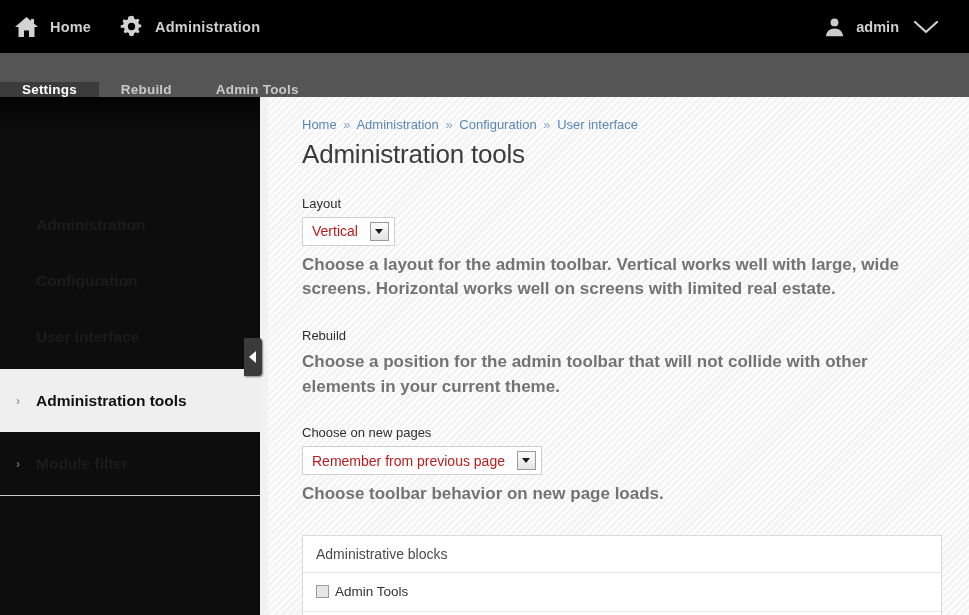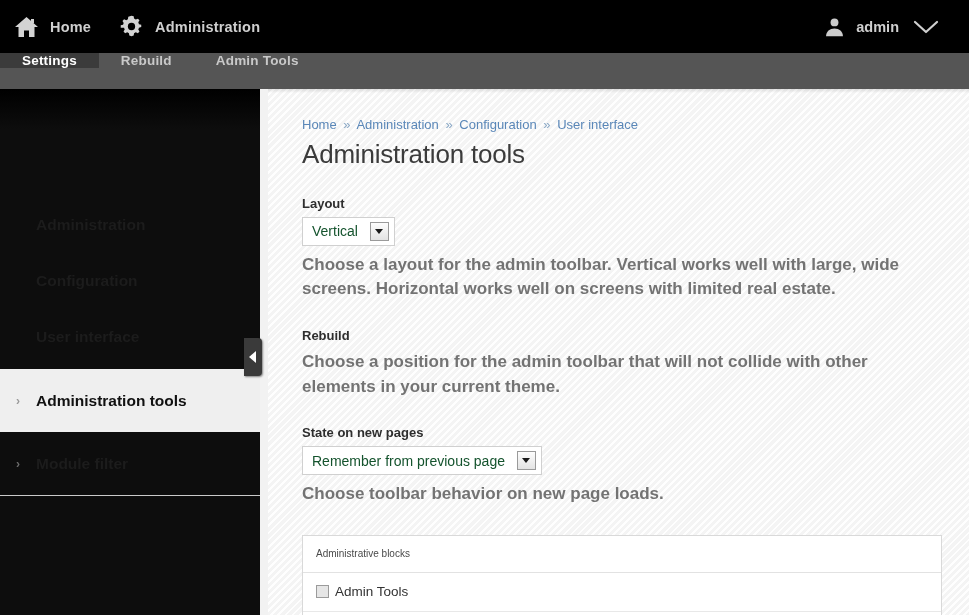--- a/index.html
+++ b/index.html
@@ -52,23 +52,23 @@
   #tb-user .tb-ico { margin-right: 10px; }
   #tb-caret {
     display: flex; align-items: center; justify-content: center;
     width: 34px; height: 53px;
     cursor: pointer;
   }
 
   
   #tabbar {
     position: absolute; left: 0; top: 53px;
-    width: 969px; height: 36px;
+    width: 969px; height: 44px;
     background: #555555;
-    display: flex; align-items: flex-start;
+    display: flex; align-items: flex-end;
     z-index: 40;
   }
   .tab {
     display: flex; align-items: center;
     padding: 0 22px;
     font-size: 13.5px;
     font-weight: bold;
     color: #c9c9c9;
     text-decoration: none;
     letter-spacing: .2px;
@@ -180,36 +180,36 @@
     margin: 6px 0 0 0;
     font-size: 26px;
     font-weight: normal;
     color: #3b3b3b;
     letter-spacing: -.2px;
   }
 
   .field { margin-top: 26px; }
   .field-label {
     font-size: 13px;
-    font-weight: bold;
+    font-weight: normal;
     color: #2e2e2e;
     margin-bottom: 6px;
   }
   .sel {
     display: inline-flex;
     align-items: center;
     background: #ffffff;
     border: 1px solid #d0d0d0;
     height: 29px;
     padding: 0 5px 0 9px;
     cursor: pointer;
   }
   .sel .sel-val {
     font-size: 14px;
-    color: #14532d;
+    color: #b91c1c;
     padding-right: 12px;
     white-space: nowrap;
   }
   .sel .sel-btn {
     width: 19px; height: 19px;
     border: 1px solid #9a9a9a;
     background: linear-gradient(to bottom, #fdfdfd 0%, #e3e3e3 100%);
     display: flex; align-items: center; justify-content: center;
     flex: 0 0 auto;
   }
@@ -233,21 +233,21 @@
   #blocks-table {
     margin-top: 28px;
     width: 640px;
     background: #ffffff;
     border: 1px solid #d9d9d9;
   }
   .bt-head {
     height: 37px;
     display: flex; align-items: center;
     padding-left: 13px;
-    font-size: 10px;
+    font-size: 14px;
     color: #4a4a4a;
     border-bottom: 1px solid #e2e2e2;
   }
   .bt-row {
     height: 39px;
     display: flex; align-items: center;
     padding-left: 13px;
     font-size: 13.5px;
     color: #333;
     border-bottom: 1px solid #e8e8e8;
@@ -383,21 +383,21 @@
     </div>
     <div class="desc">Choose a layout for the admin toolbar. Vertical works well with large, wide screens. Horizontal works well on screens with limited real estate.</div>
   </div>
 
   <div class="field">
     <div class="field-label">Rebuild</div>
     <div class="desc">Choose a position for the admin toolbar that will not collide with other elements in your current theme.</div>
   </div>
 
   <div class="field">
-    <div class="field-label">State on new pages</div>
+    <div class="field-label">Choose on new pages</div>
     <div class="sel">
       <span class="sel-val">Remember from previous page</span>
       <span class="sel-btn">
           <i></i>
         </span>
     </div>
     <div class="desc">Choose toolbar behavior on new page loads.</div>
   </div>
 
   <div id="blocks-table">

